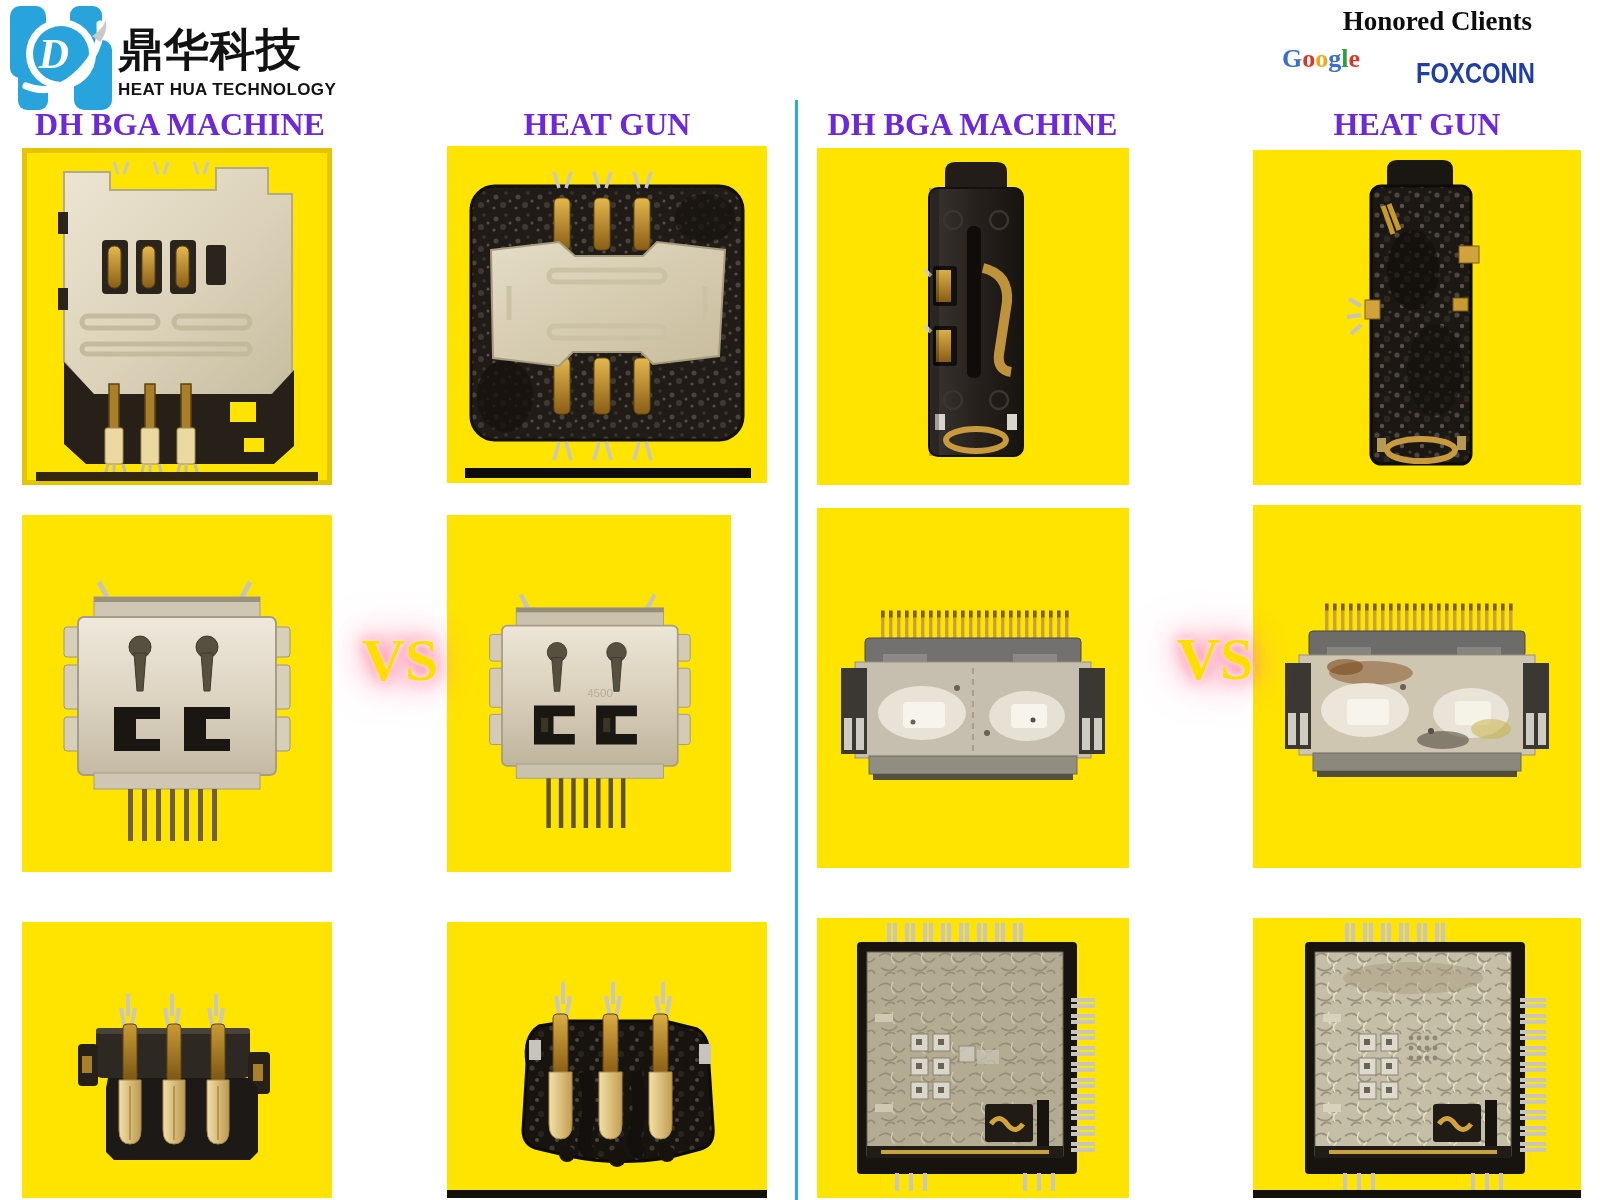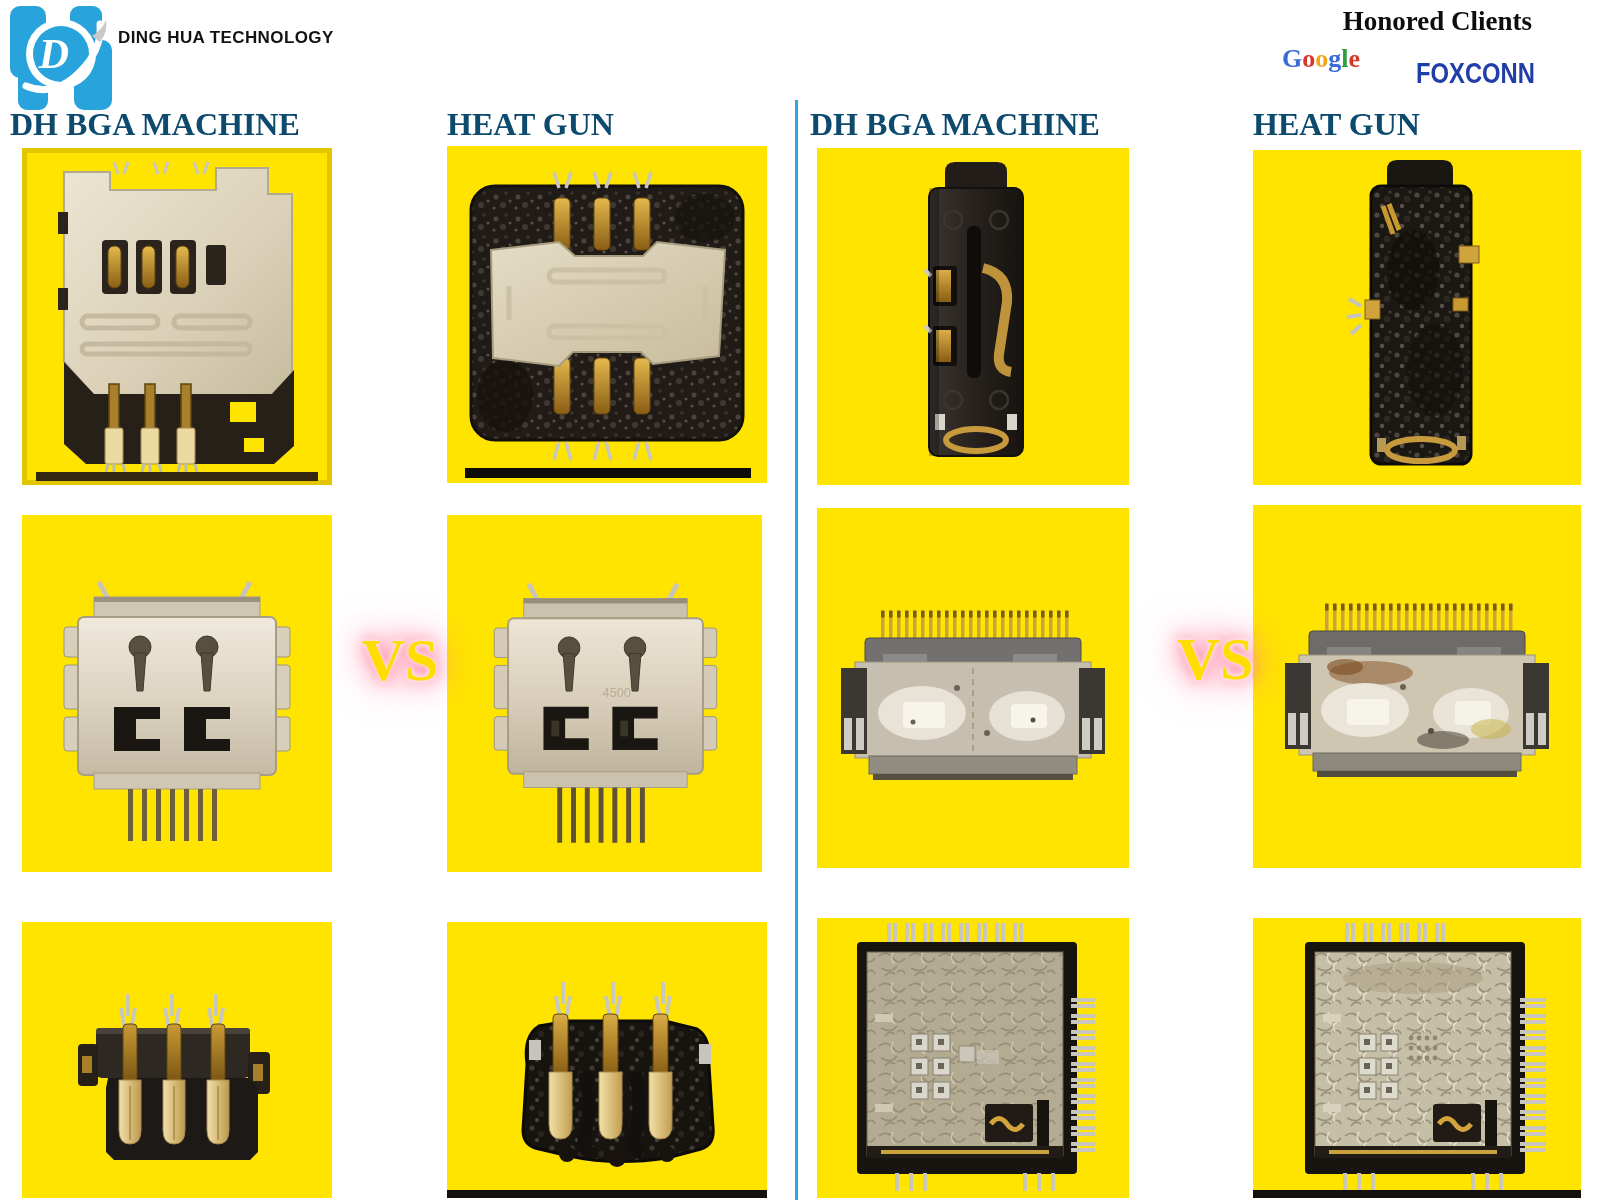--- a/index.html
+++ b/index.html
@@ -16,22 +16,22 @@
          font-weight:bold;font-size:46px;color:#0d0d0d;white-space:nowrap;}
   .honored-label{position:absolute;left:1252px;top:6px;width:280px;text-align:right;
          font-weight:bold;font-size:27px;color:#0d0d0d;}
   .google{position:absolute;left:1282px;top:44px;font-size:26px;font-weight:bold;
           font-family:"Liberation Serif",serif;letter-spacing:0;}
   .google span{display:inline-block;}
   .foxconn{position:absolute;left:1416px;top:57px;font-family:"Liberation Sans",sans-serif;
            font-weight:800;font-size:29px;color:var(--foxconn-blue);transform:scaleX(.82);
            transform-origin:left center;letter-spacing:0;}
   
-  .colhead{position:absolute;top:106px;height:38px;text-align:left;font-weight:bold;
-           font-size:32px;color:#0c4a6e;white-space:nowrap;}
+  .colhead{position:absolute;top:106px;height:38px;text-align:center;font-weight:bold;
+           font-size:32px;color:#6d28d9;white-space:nowrap;}
   
   .panel{position:absolute;background:var(--panel-yellow);}
   .panel svg{display:block;width:100%;height:100%;}
   .vign{box-shadow:inset 0 0 0 5px rgba(165,130,0,.30);}
   .pstrip{position:absolute;left:0;bottom:0;width:100%;height:8px;background:#14110d;}
   .divider{position:absolute;left:795px;top:100px;width:3px;height:1100px;background:var(--divider-blue);}
   
   .vs{position:absolute;display:flex;align-items:center;justify-content:center;
       font-weight:bold;font-size:60px;color:var(--vs-yellow);
       text-shadow:0 0 5px #ffffff,0 0 14px var(--vs-glow),0 0 26px var(--vs-glow),0 0 46px var(--vs-glow);}
@@ -51,21 +51,22 @@
       <rect x="70" y="38" width="38" height="70" rx="10"></rect>
       <rect x="66" y="4" width="32" height="36" rx="9"></rect>
     </g>
     <circle cx="57" cy="52" r="35" fill="#ffffff"></circle>
     <circle cx="57" cy="52" r="28" fill="#29A3DC"></circle>
     <text x="50" y="66" font-family="Liberation Serif,serif" font-style="italic" font-weight="bold" font-size="42" fill="#ffffff" text-anchor="middle">D</text>
     <path d="M22,84 Q56,98 86,58 Q98,40 96,22" fill="none" stroke="#ffffff" stroke-width="7" stroke-linecap="round"></path>
     <path d="M88,34 q10,-6 14,-16 q2,12 -6,22 z" fill="#c9c9c9"></path>
   </svg>
   <div class="logo-text">
-    <div class="logo-en">DING HUA TECHNOLOGY</div>
+    <div class="logo-cn">鼎华科技</div>
+    <div class="logo-en">HEAT HUA TECHNOLOGY</div>
   </div>
 
 
   <div class="honored-label">Honored Clients</div>
   <div class="google"><span style="color: rgb(59, 108, 214);">G</span><span style="color: rgb(215, 56, 44);">o</span><span style="color: rgb(240, 168, 24);">o</span><span style="color: rgb(59, 108, 214);">g</span><span style="color: rgb(46, 158, 62);">l</span><span style="color: rgb(215, 56, 44);">e</span></div>
   <div class="foxconn">FOXCONN</div>
 
   <div class="colhead" style="left:10px;width:340px;">DH BGA MACHINE</div>
   <div class="colhead" style="left:447px;width:320px;">HEAT GUN</div>
   <div class="colhead" style="left:810px;width:325px;">DH BGA MACHINE</div>
@@ -261,21 +262,21 @@
         <circle cx="185" cy="132" r="11"></circle>
           <path d="M179,138 l3,38 h6 l3,-38 z"></path>
       </g>
       <path d="M92,192 h46 v44 h-46 z M114,204 h24 v20 h-24 z" fill="#1A1713" fill-rule="evenodd"></path>
       <path d="M162,192 h46 v44 h-46 z M184,204 h24 v20 h-24 z" fill="#1A1713" fill-rule="evenodd"></path>
       <rect x="72" y="258" width="166" height="16" fill="#CFC7B4" stroke="#A79D86"></rect>
       <line x1="106" y1="300" x2="202" y2="300" stroke="#6E5F3E" stroke-width="52" stroke-dasharray="5 9"></line>
     </svg>
   </div>
 
-  <div class="panel" style="left:447px;top:515px;width:315px;height:357px;">
+  <div class="panel" style="left:447px;top:515px;width:284px;height:357px;">
     <svg viewBox="0 0 320 357">
       <defs>
         <linearGradient id="fMet" x1="0" y1="0" x2="0" y2="1">
           <stop offset="0" stop-color="#EDE6D6"></stop>
             <stop offset=".5" stop-color="#D9CFBB"></stop>
             <stop offset="1" stop-color="#BFB49C"></stop>
         </linearGradient>
       </defs>
       <path d="M92,84 l-9,-17 m142,17 l9,-17" stroke="#C9C4B6" stroke-width="5" fill="none"></path>
       <rect x="78" y="82" width="166" height="22" fill="#CBC2AE" stroke="#A79D86"></rect>

